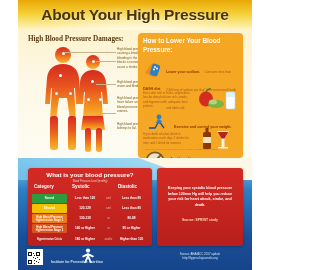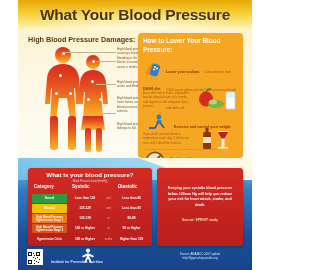--- a/index.html
+++ b/index.html
@@ -36,21 +36,21 @@
   .bottom-bg{
     position:absolute;left:0;top:158px;width:234px;height:112px;
     background:linear-gradient(180deg,#8fd0f0 0%,#2f7fc4 28%,#1a4f99 70%,#16448a 100%);
   }
   .bottom-diag{
     position:absolute;left:0;top:158px;width:234px;height:22px;
     background:linear-gradient(200deg,#fdf8e6 0%,#fdf8e6 38%,#9fd8f2 39%,#6fbfe8 100%);
   }
   
   .sec-head{
-    position:absolute;font-size:7.2px;font-weight:bold;color:#5a3a12;
+    position:absolute;font-size:7.2px;font-weight:bold;color:#5a3a12;font-family:Liberation Serif, serif;
   }
   #damages-head{left:10px;top:35px;}
   .figures{position:absolute;left:24px;top:46px;width:72px;height:110px;}
   .dot{position:absolute;width:3px;height:3px;border-radius:50%;background:#fff;box-shadow:0 0 1px rgba(0,0,0,.25);}
   .leader{position:absolute;background:#c8b48a;height:1px;}
   .callout{
     position:absolute;width:56px;font-size:3.1px;line-height:1.45;color:#7a5a1c;
   }
   
   .rpanel{
@@ -119,21 +119,21 @@
     font-size:2.9px;color:#cfe4f5;line-height:1.45;
   }
 </style>
 </head>
 <body>
 
 <div id="poster">
 
   <div class="header">
     <div class="header-glow"></div>
-    <div class="title">What Your Blood Pressure</div>
+    <div class="title">About Your High Pressure</div>
   </div>
 
   <div class="body-bg"></div>
 
   <div class="sec-head" id="damages-head">High Blood Pressure Damages:</div>
 
   <div class="figures">
     <svg width="72" height="110" viewBox="0 0 72 110">
       <defs>
         <linearGradient id="bodyGrad" x1="0" y1="0" x2="0" y2="1">

